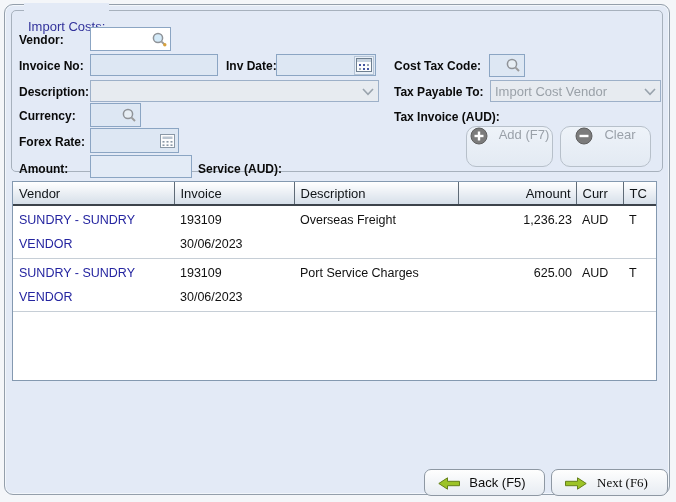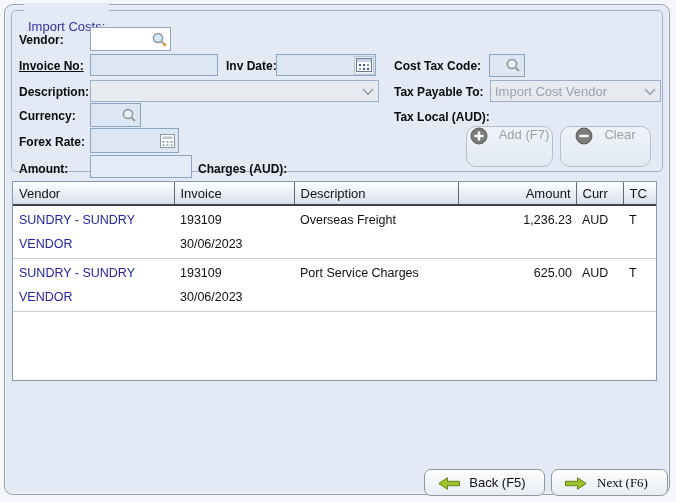--- a/index.html
+++ b/index.html
@@ -110,21 +110,21 @@
         <input value="" style="">
         <span class="icon-btn plain">
           <svg width="17" height="17" viewBox="0 0 17 17">
             <circle cx="7" cy="7" r="4.6" fill="#d4eaf8" stroke="#8f9398" stroke-width="1.5"></circle>
             <line x1="10.6" y1="10.6" x2="14" y2="14" stroke="#9b9b9b" stroke-width="2"></line>
             <circle cx="13.8" cy="13.8" r="1.7" fill="#d9a23c"></circle>
           </svg>
         </span>
       </div>
 
-      <span class="flabel" style="left:7px;top:48px;text-decoration:underline;">Invoice No:</span>
+      <span class="flabel" style="left:7px;top:48px;">Invoice No:</span>
       <div class="field disabled" style="left:78px;top:43px;width:128px;height:22px;">
         <input disabled="" value="" style="">
       </div>
 
       <span class="flabel" style="left:214px;top:48px;">Inv Date:</span>
       <div class="field disabled" style="left:264px;top:43px;width:100px;height:22px;">
         <input disabled="" value="" style="">
         <span class="icon-btn">
           <svg width="16" height="14" viewBox="0 0 16 14">
             <rect x="0.5" y="0.5" width="15" height="13" fill="#fbfcfd" stroke="#6e7f90"></rect>
@@ -171,21 +171,21 @@
 
       <span class="flabel" style="left:7px;top:98px;">Currency:</span>
       <div class="field disabled" style="left:78px;top:92px;width:51px;height:24px;">
         <span class="icon-btn plain">
           <svg width="17" height="17" viewBox="0 0 17 17">
             <circle cx="7" cy="7" r="4.6" fill="#e7eef4" stroke="#8f9398" stroke-width="1.5"></circle>
             <line x1="10.6" y1="10.6" x2="14" y2="14" stroke="#9b9b9b" stroke-width="2"></line>
           </svg>
         </span>
       </div>
-      <span class="flabel" style="left:382px;top:99px;">Tax Local (AUD):</span>
+      <span class="flabel" style="left:382px;top:99px;">Tax Invoice (AUD):</span>
 
       <span class="flabel" style="left:7px;top:124px;">Forex Rate:</span>
       <div class="field disabled" style="left:78px;top:117px;width:89px;height:25px;">
         <input disabled="" value="" style="">
         <span class="icon-btn plain">
           <svg width="15" height="14" viewBox="0 0 15 14">
             <rect x="0.5" y="0.5" width="14" height="13" fill="#fdfdfd" stroke="#8a98a6"></rect>
             <rect x="2.5" y="2.5" width="10" height="2.5" fill="#b9c4cf"></rect>
             <rect x="2.5" y="7" width="2" height="1.6" fill="#8a98a6"></rect>
               <rect x="6.5" y="7" width="2" height="1.6" fill="#8a98a6"></rect>
@@ -194,21 +194,21 @@
               <rect x="6.5" y="10.4" width="2" height="1.6" fill="#8a98a6"></rect>
               <rect x="10.5" y="10.4" width="2" height="1.6" fill="#8a98a6"></rect>
           </svg>
         </span>
       </div>
 
       <span class="flabel" style="left:7px;top:151px;">Amount:</span>
       <div class="field lighter" style="left:78px;top:144px;width:102px;height:23px;">
         <input disabled="" value="" style="">
       </div>
-      <span class="flabel" style="left:186px;top:151px;">Charges (AUD):</span>
+      <span class="flabel" style="left:186px;top:151px;">Service (AUD):</span>
 
       <button class="big-btn" style="left:454px;top:115px;width:87px;">
         <span>
           <svg width="18" height="18" viewBox="0 0 18 18">
             <circle cx="9" cy="9" r="8" fill="#7b7b7b" stroke="#5f5f5f"></circle>
             <rect x="4.5" y="7.8" width="9" height="2.4" fill="#ffffff"></rect>
             <rect x="7.8" y="4.5" width="2.4" height="9" fill="#ffffff"></rect>
           </svg>
         </span>
         <span>Add (F7)</span>

